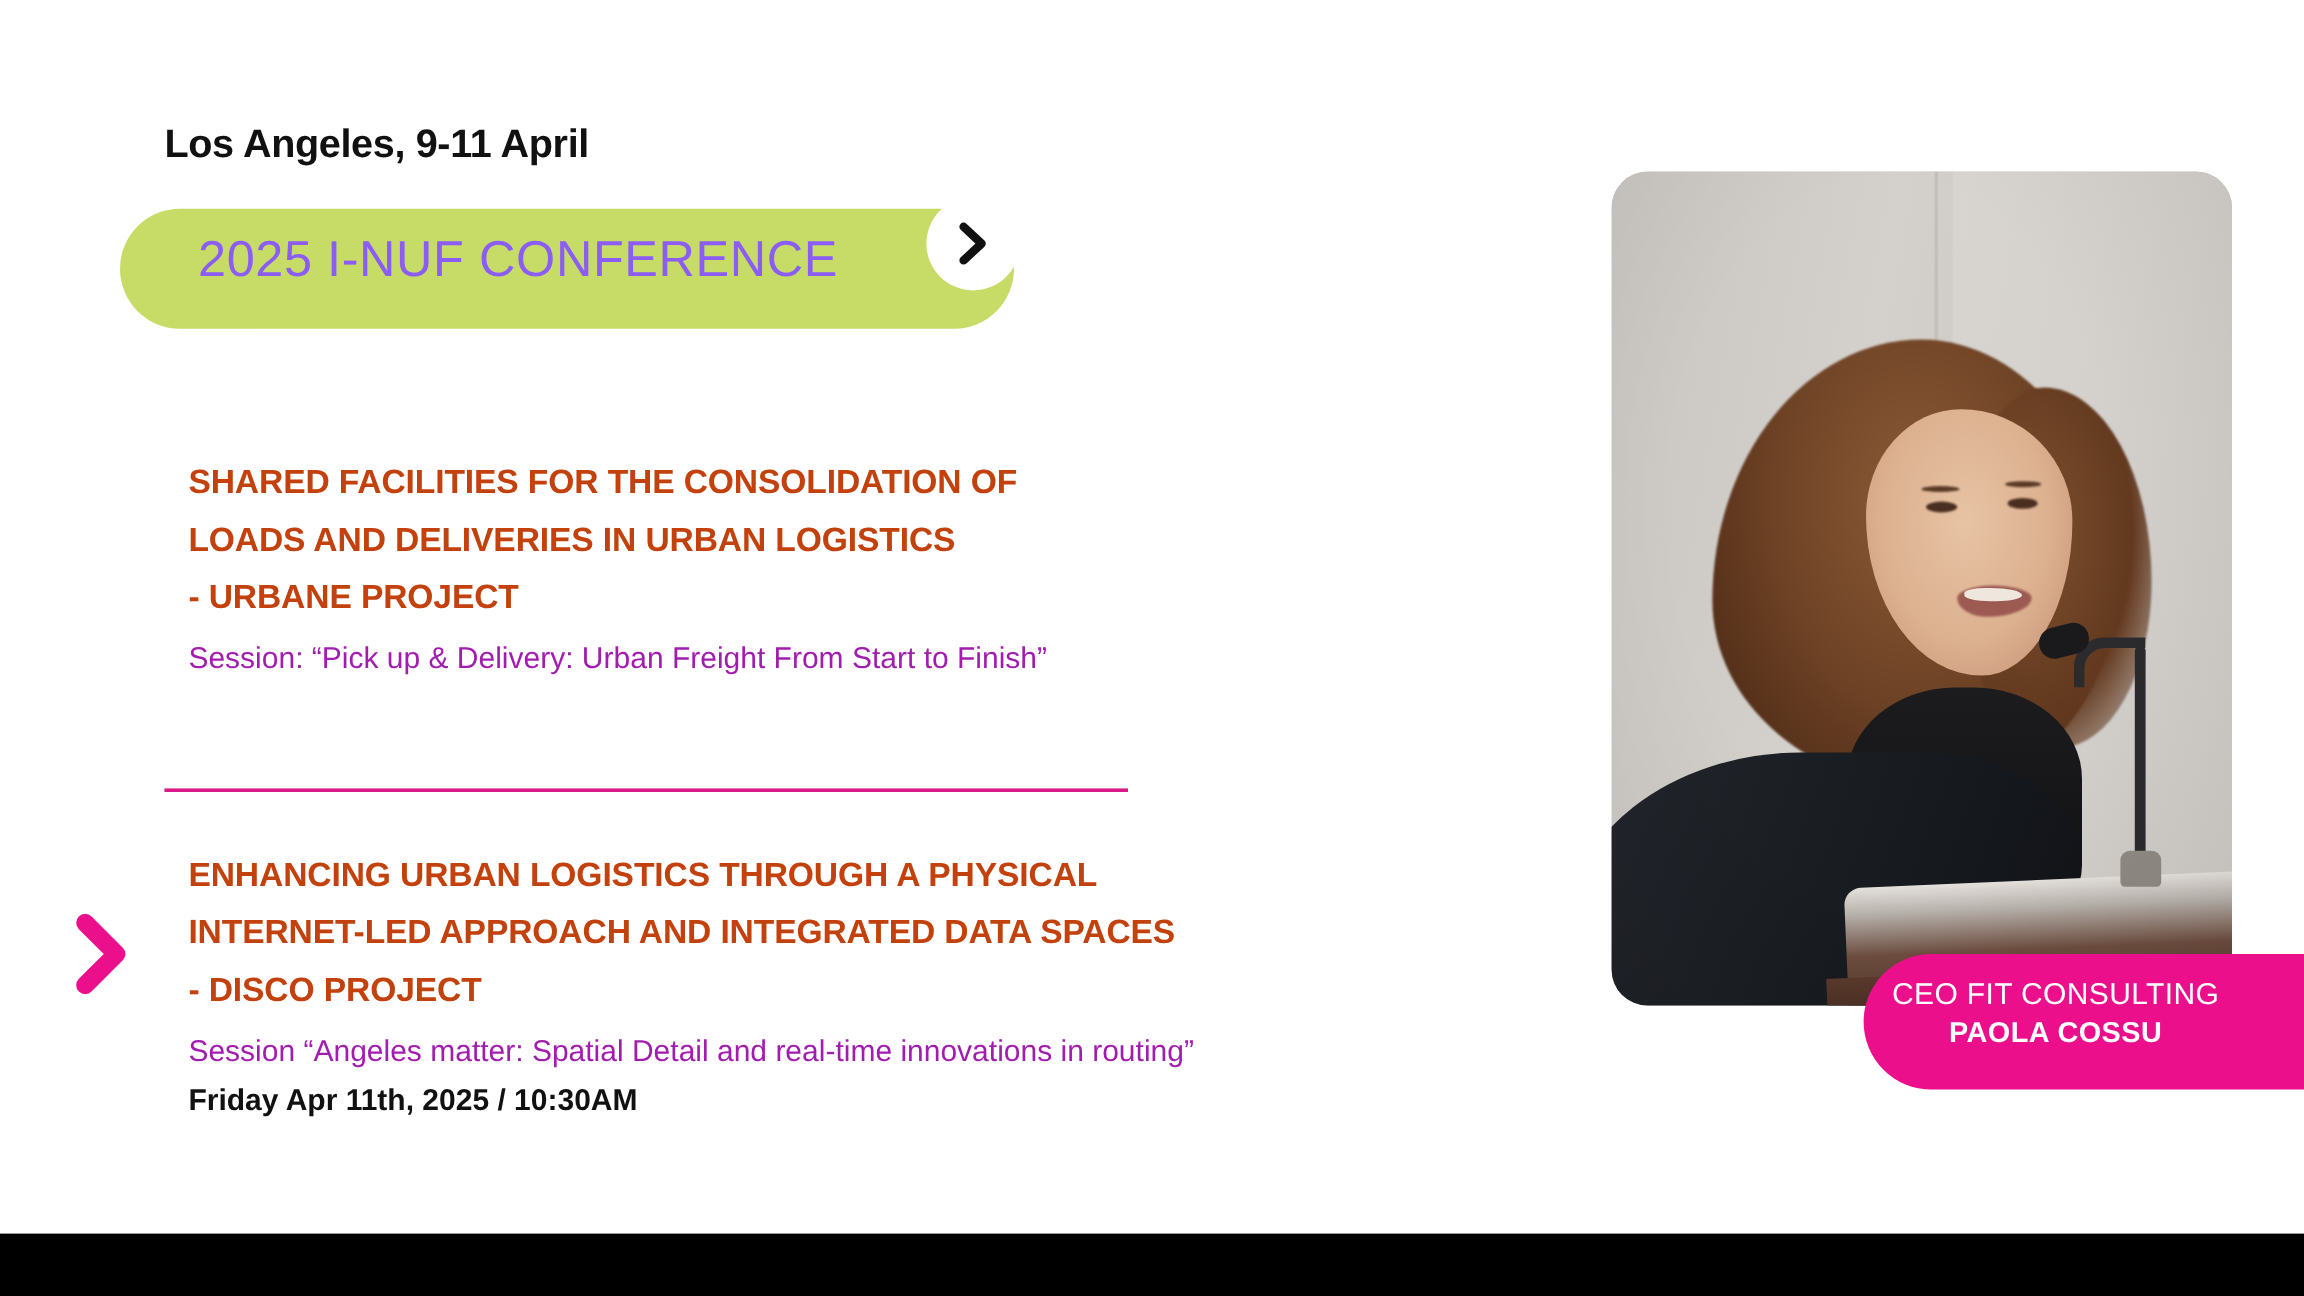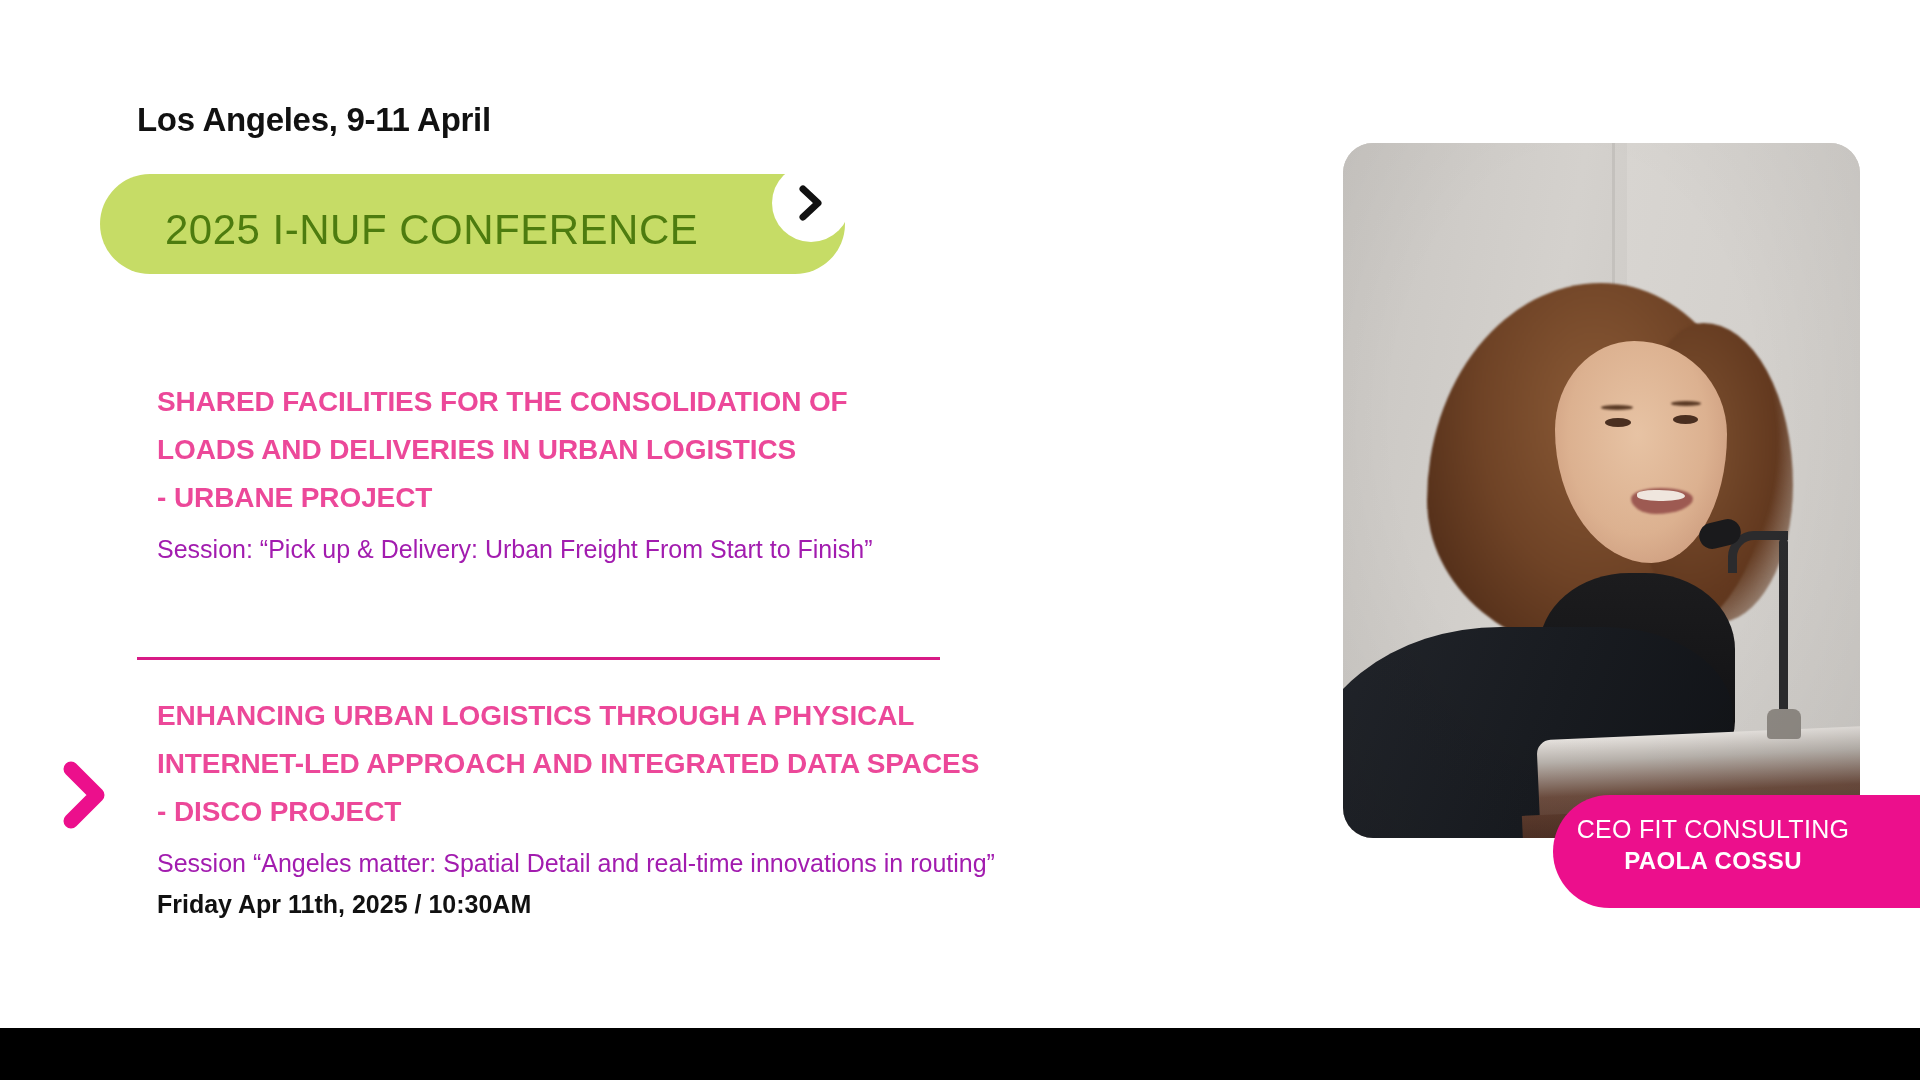--- a/index.html
+++ b/index.html
@@ -33,23 +33,22 @@
     width:745px; height:100px;
     background:#c6dc66;
     border-radius:56px;
   }
   #conference-badge-label {
     position:absolute;
     left:165px; top:192px;
     font-size:42px;
     font-weight:400;
     letter-spacing:0.5px;
-    color:#4d7c0f;
+    color:#8b5cf6;
     white-space:nowrap;
-    margin-top:14px;
   }
   #badge-arrow-circle {
     position:absolute;
     left:772px; top:164px;
     width:78px; height:78px;
     background:#ffffff;
     border-radius:50%;
     display:flex;
     align-items:center;
     justify-content:center;
@@ -62,21 +61,21 @@
     position:absolute;
     left:62px;
     width:46px; height:70px;
   }
   .talk-body { position:absolute; left:157px; }
   .talk-title {
     font-size:28px;
     font-weight:bold;
     letter-spacing:-0.1px;
     line-height:48px;
-    color:#ec4899;
+    color:#c2410c;
     white-space:pre-line;
   }
   .talk-session {
     margin-top:11px;
     font-size:25px;
     font-weight:400;
     color:#a21caf;
     line-height:32px;
     white-space:nowrap;
   }
@@ -88,21 +87,21 @@
     line-height:32px;
     white-space:nowrap;
   }
 
   #talk-entry-1 { top:378px; }
   #talk-entry-1 .talk-chevron { top:382px; }
   #talk-entry-1 .talk-body { top:0; }
   #talk-entry-1 .talk-body { left:157px; }
 
   #talk-entry-2 { top:692px; }
-  #talk-entry-2 .talk-body { left:157px; }
+  #talk-entry-2 .talk-body { left:157px;margin-top:13px; }
 
   #section-divider {
     position:absolute;
     left:137px; top:657px;
     width:803px; height:3px;
     background:#d81b86;
   }
 
   
   #speaker-photo {

